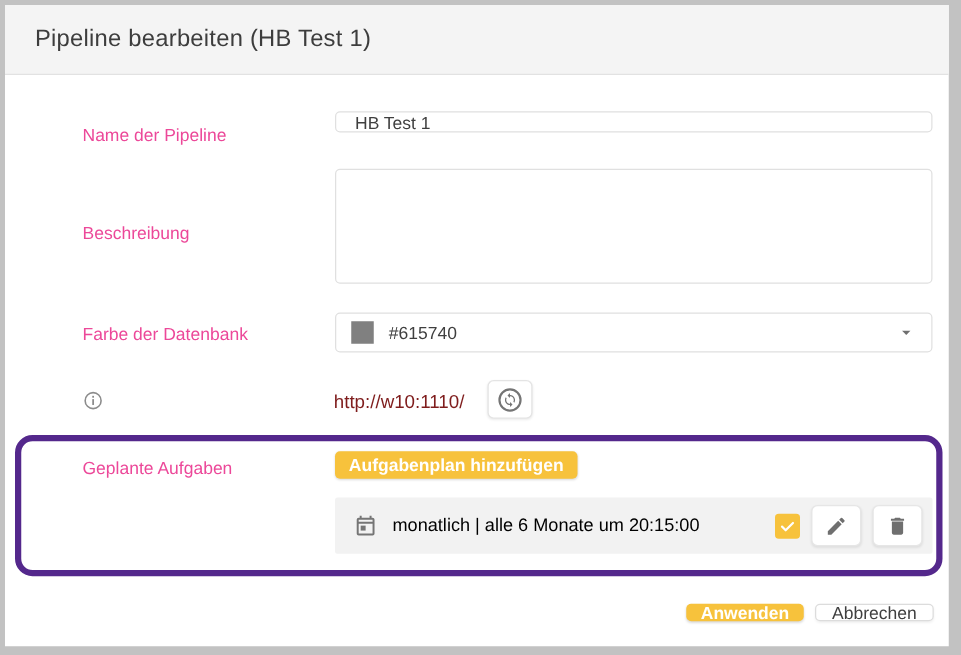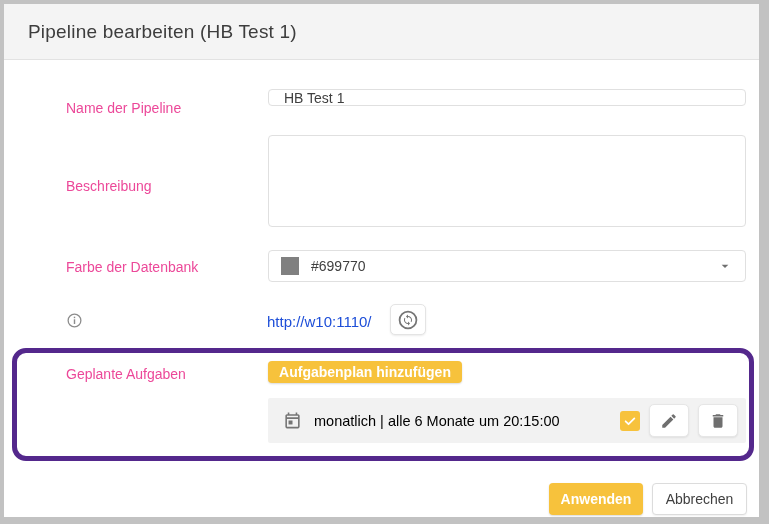--- a/index.html
+++ b/index.html
@@ -43,21 +43,21 @@
     border: 1px solid #e0e0e0; border-radius: 4px; background: #fff;
     display: flex; align-items: center; padding: 0 12px; cursor: pointer;
   }
   .color-swatch { width: 18px; height: 18px; margin-right: 12px; }
   .select-value { font-size: 14px; color: #3f3f3f; flex: 1; }
   .caret { display: flex; align-items: center; }
 
   .owner-value {
     position: absolute; left: 263px; top: 304px; height: 26px;
     display: flex; align-items: center;
-    font-size: 15px; color: #1d4ed8;
+    font-size: 15px; color: #7f1d1d;
   }
   .icon-btn {
     position: absolute;
     background: #fff; border: 1px solid #e4e4e4; border-radius: 5px;
     box-shadow: 0 1px 2px rgba(0,0,0,.08);
     display: flex; align-items: center; justify-content: center; cursor: pointer;
   }
   .refresh-btn { left: 386px; top: 300px; width: 36px; height: 31px; }
 
   .annotation {
@@ -87,21 +87,21 @@
   }
   .task-btn {
     width: 40px; height: 33px; margin-left: 9px;
     background: #fff; border: 1px solid #e6e6e6; border-radius: 5px;
     box-shadow: 0 1px 2px rgba(0,0,0,.08);
     display: flex; align-items: center; justify-content: center;
     cursor: pointer; flex: none;
   }
 
   .footer-btn {
-    position: absolute; top: 479px; height: 32px;
+    position: absolute; top: 479px; height: 14px;
     border-radius: 4px; font-size: 14px; cursor: pointer;
     font-family: "Liberation Sans", sans-serif;
     display: flex; align-items: center; justify-content: center;
   }
   .apply-btn {
     left: 545px; width: 94px;
     background: #f7c23c; border: none; color: #ffffff; font-weight: bold;
     box-shadow: 0 1px 2px rgba(0,0,0,.15);
   }
   .cancel-btn {
@@ -122,21 +122,21 @@
 
     <span class="field-label" style="top: 96px;">Name der Pipeline</span>
     <input class="text-input" style="top: 85px; height: 17px;" type="text" value="HB Test 1">
 
     <span class="field-label" style="top: 174px;">Beschreibung</span>
     <textarea class="text-input" style="top: 131px; height: 92px;"></textarea>
 
     <span class="field-label" style="top: 255px;">Farbe der Datenbank</span>
     <div class="select-box">
       <span class="color-swatch" style="background-color: rgb(128, 128, 128);"></span>
-      <span class="select-value">#699770</span>
+      <span class="select-value">#615740</span>
       <span class="caret">
         <svg width="16" height="16" viewBox="0 0 24 24">
             <path d="M7 10l5 5 5-5z" fill="#6f6f6f"></path>
           </svg>
       </span>
     </div>
 
     <span class="field-label" style="top: 308px;">
       <span style="display:flex;">
         <svg width="17" height="17" viewBox="0 0 24 24">

